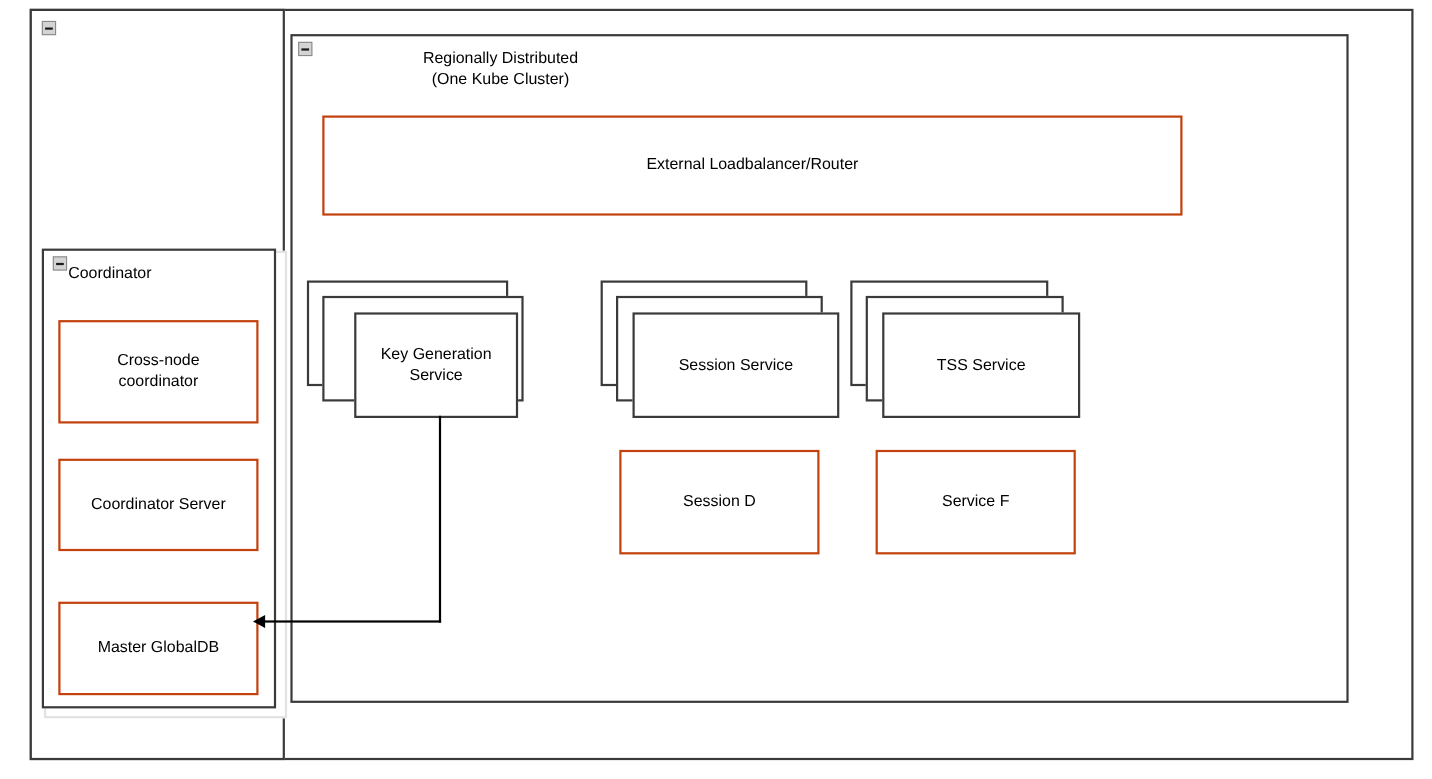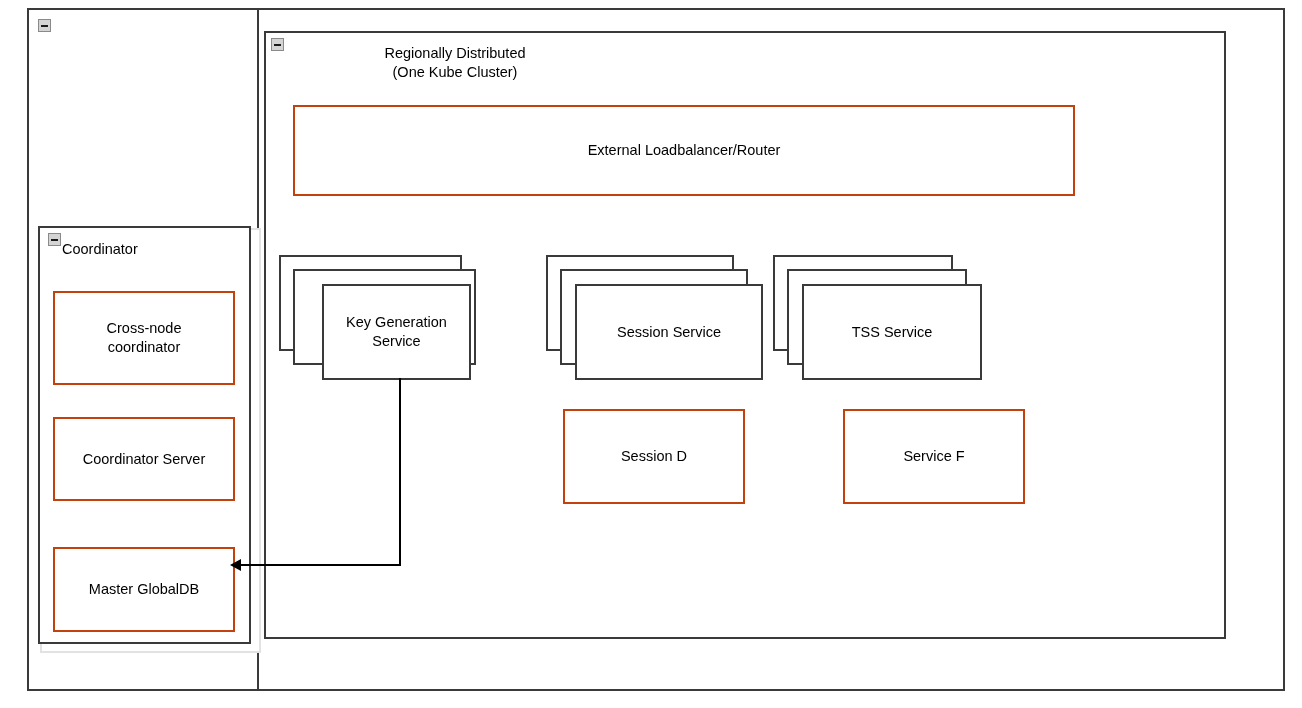--- a/index.html
+++ b/index.html
@@ -199,19 +199,19 @@
   </div>
 
   <div class="stack" style="left:773px; top:255px; width:220px; height:125px;text-decoration:underline;">
     <div class="layer" style="left:0px;  top:0px;  width:180px; height:96px;"></div>
     <div class="layer" style="left:14px; top:14px; width:180px; height:96px;"></div>
     <div class="layer front" style="left:29px; top:29px; width:180px; height:96px;">TSS Service</div>
   </div>
 
   <div class="box node-box" style="left:563px; top:409px; width:182px; height:95px;">Session D</div>
 
-  <div class="box node-box" style="left:843px; top:409px; width:182px; height:95px;">Service F</div>
+  <div class="box node-box" style="left:796px; top:409px; width:182px; height:95px;">Service F</div>
 
   <div class="conn-v" style="left:399px; top:378px; height:188px;"></div>
   <div class="conn-h" style="left:236px; top:564px; width:165px;"></div>
   <div class="arrow-left" style="left:230px; top:559px;"></div>
 
 </div>
 
 </body></html>

